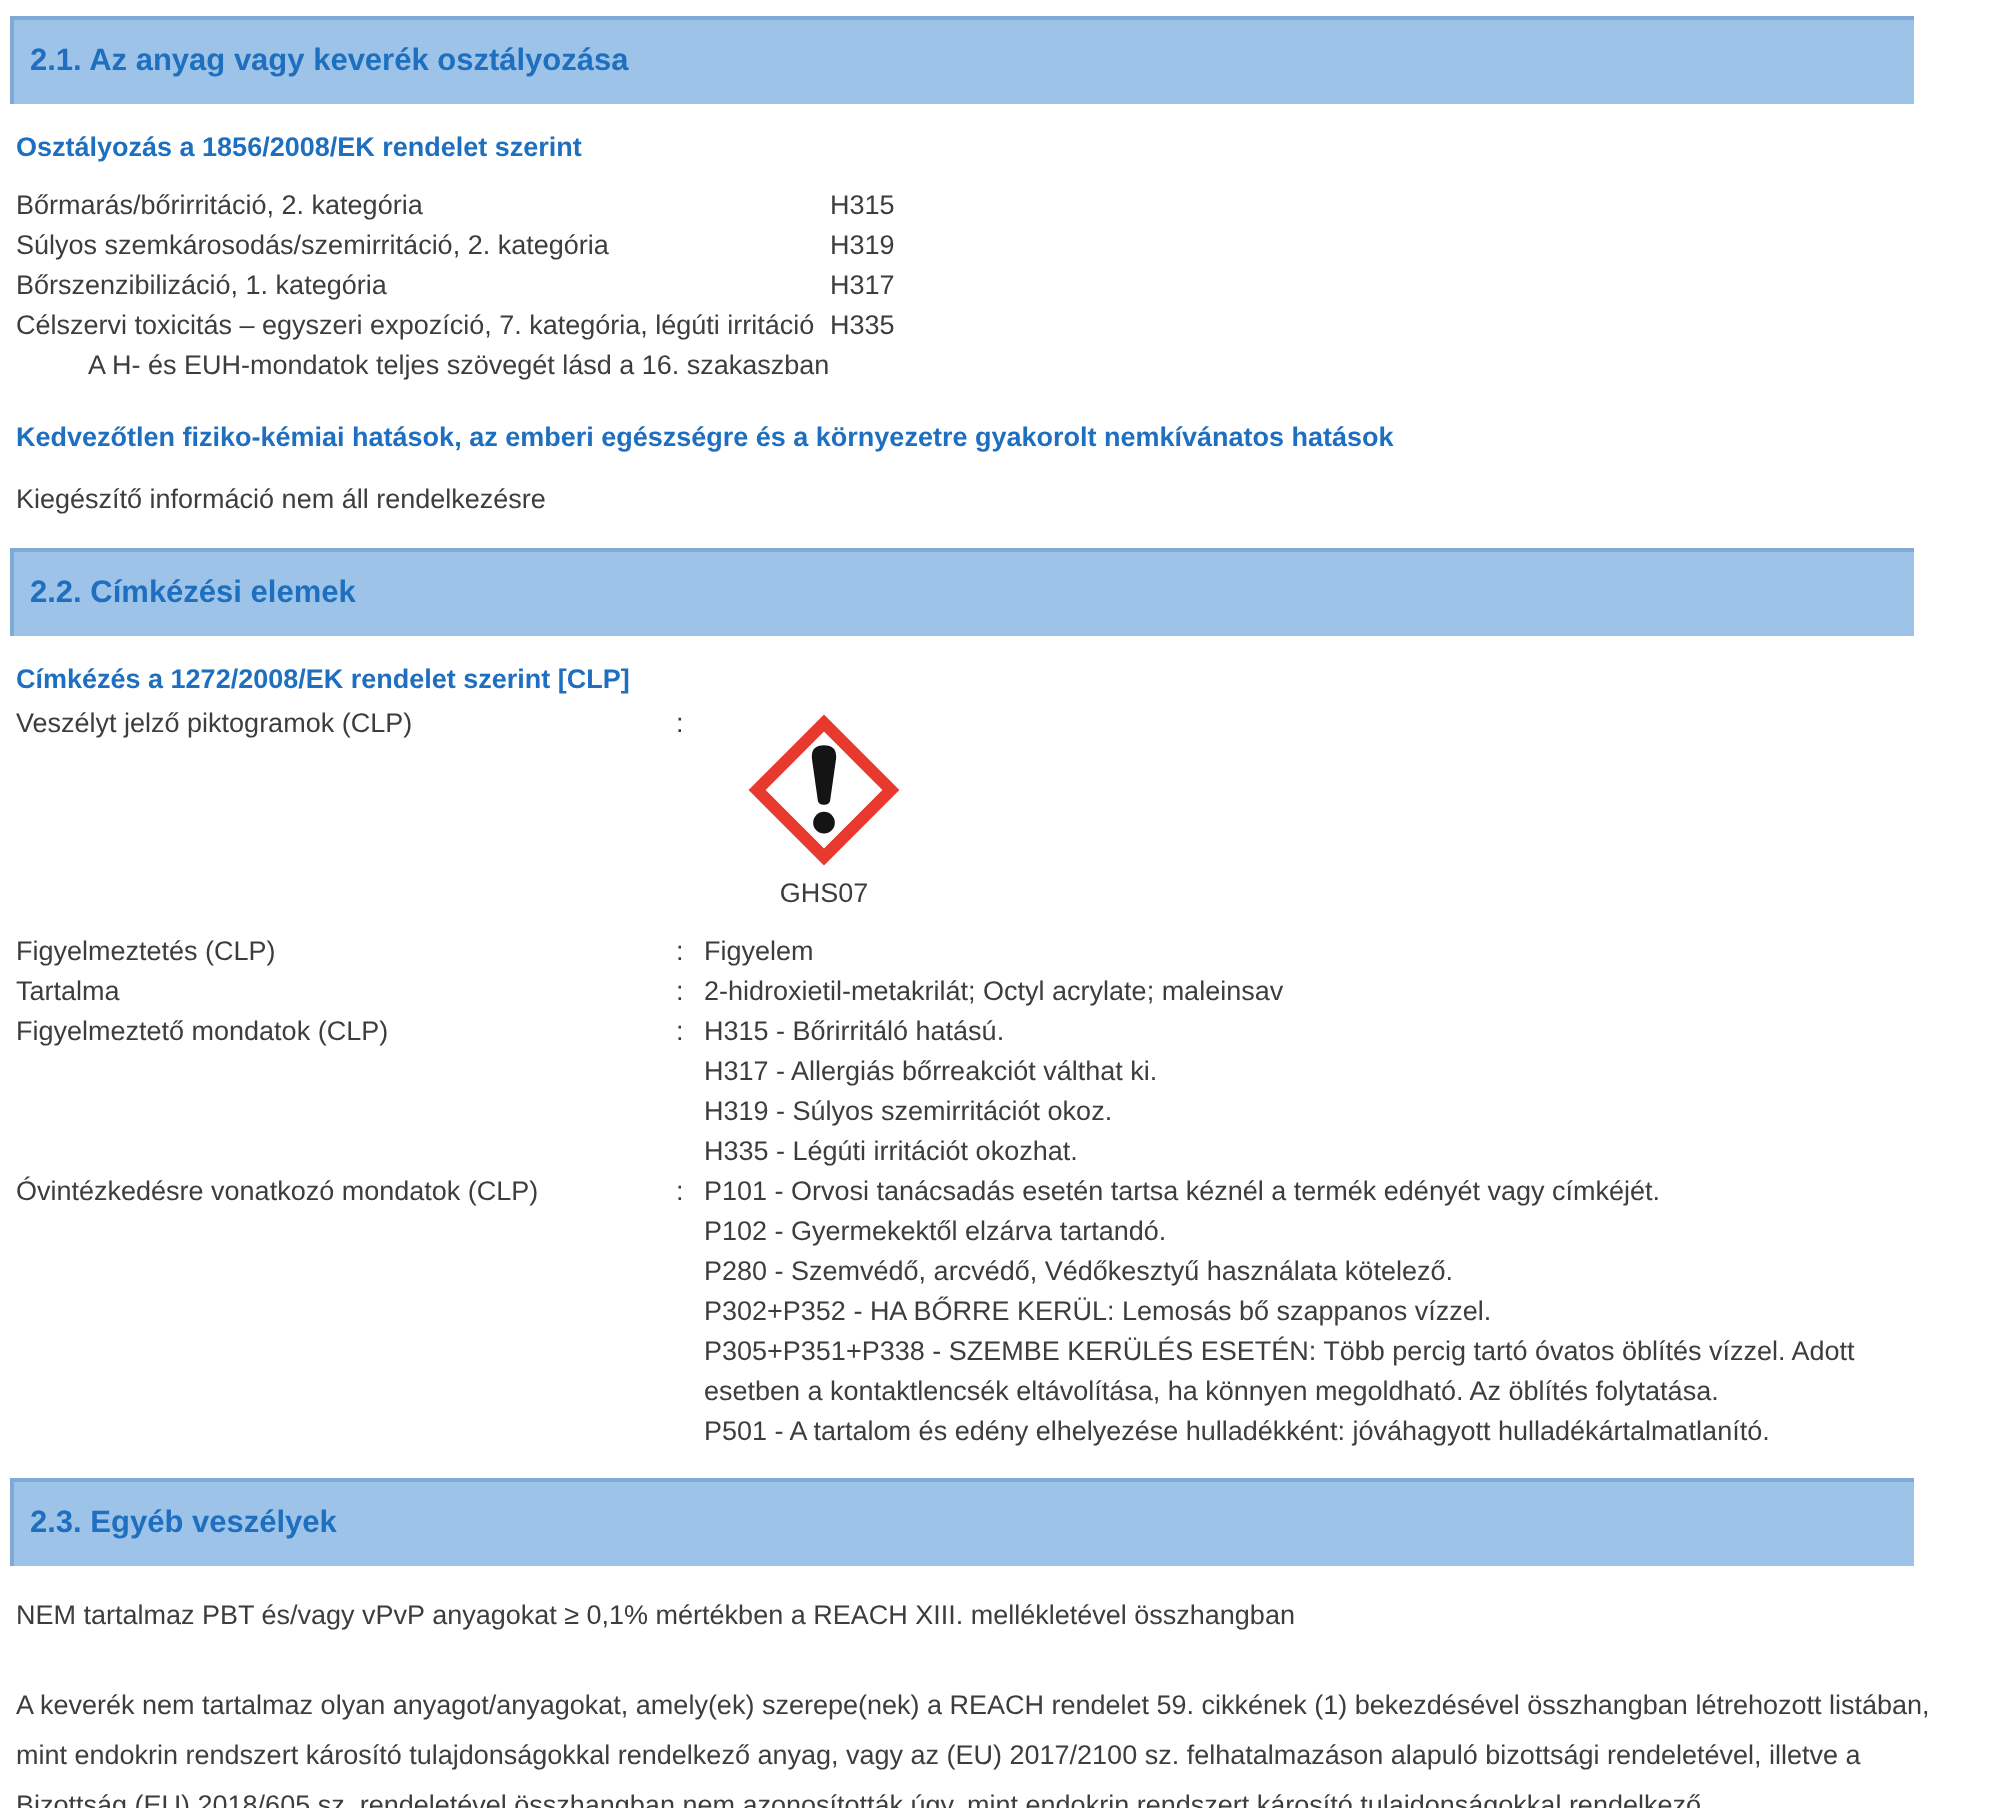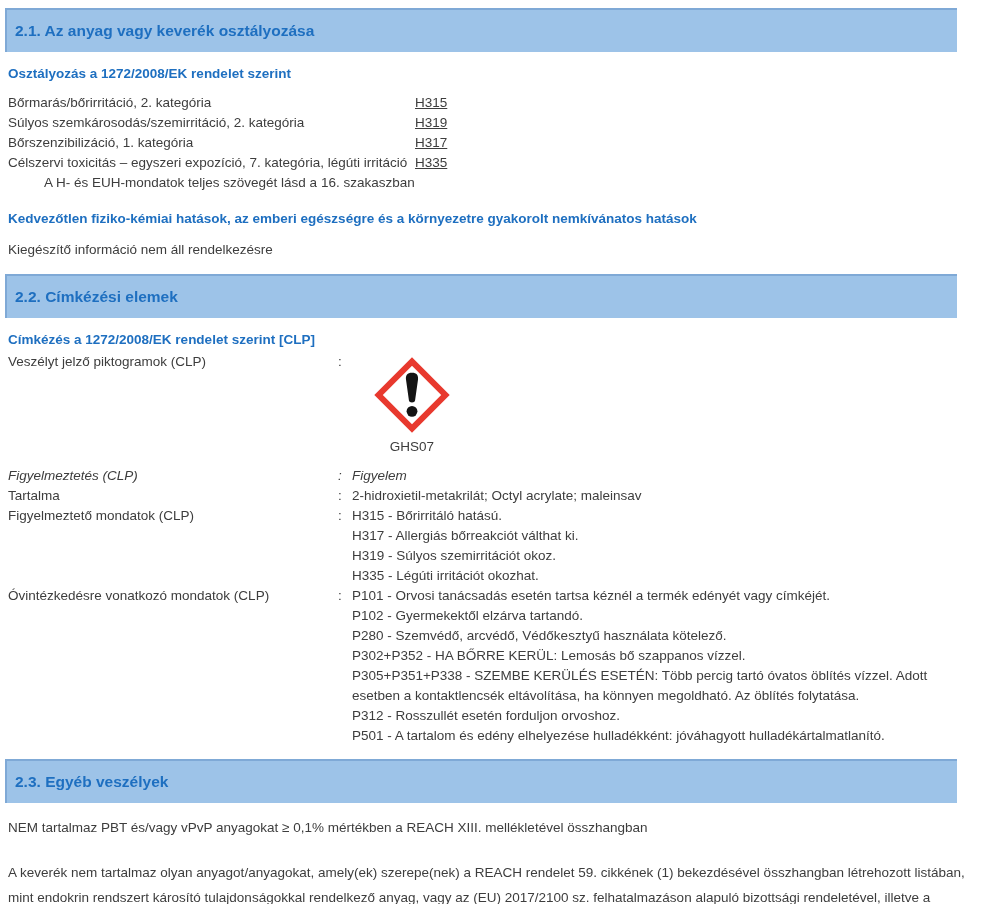--- a/index.html
+++ b/index.html
@@ -36,21 +36,21 @@
     white-space:nowrap;
   }
   .content{padding:0 43px 0 8px;}
   .subhead{
     color:var(--heading_blue,#1e6fc0);
     font-weight:bold;line-height:17px;
   }
   .cls-table{margin-top:11px;}
   .cls-row{display:flex;line-height:20px;}
   .cls-label{width:407px;flex:none;}
-  .cls-code{flex:none;text-decoration:underline;}
+  .cls-code{flex:none;}
   .note-line{line-height:20px;}
   .plain-line{line-height:20px;}
   .lbl-rows{margin-top:7px;}
   .lrow{display:flex;align-items:flex-start;line-height:20px;}
   .lrow .label{width:330px;flex:none;}
   .lrow .colon{width:14px;flex:none;text-align:left;}
   .lrow .value{width:600px;flex:none;}
   .picto-block{margin-left:14px;width:92px;text-align:center;padding-bottom:4px;}
   .picto-block svg{display:block;margin:0 auto;}
   .picto-caption{line-height:16px;margin-top:1px;}
@@ -59,33 +59,33 @@
   #s23-pbt{margin-top:15px;line-height:20px;}
   #s23-para{margin-top:22px;width:958px;}
   #bar-21{margin-top:8px;}
   #sub-21{margin-top:13px;}
   #note-21{margin-top:0;margin-left:36px;}
   #sub-21b{margin-top:17px;}
   #info-21{margin-top:13px;}
   #bar-22{margin-top:14px;}
   #sub-22{margin-top:13px;}
   #rows-22{margin-top:4px;}
-  #row-signal{margin-top:7px;font-style:italic;}
+  #row-signal{margin-top:7px;}
   #bar-23{margin-top:13px;}
 </style>
 </head>
 <body>
 
 <div>
 
   <div class="bar" id="bar-21">
     <span class="bar-title">2.1. Az anyag vagy keverék osztályozása</span>
   </div>
   <div class="content">
-    <div class="subhead" id="sub-21">Osztályozás a 1272/2008/EK rendelet szerint</div>
+    <div class="subhead" id="sub-21">Osztályozás a 1856/2008/EK rendelet szerint</div>
 
     <div class="cls-table">
       <div class="cls-row">
         <div class="cls-label">Bőrmarás/bőrirritáció, 2. kategória</div>
         <div class="cls-code">H315</div>
       </div>
       <div class="cls-row">
         <div class="cls-label">Súlyos szemkárosodás/szemirritáció, 2. kategória</div>
         <div class="cls-code">H319</div>
       </div>
@@ -154,21 +154,20 @@
 
       <div class="lrow">
         <div class="label">Óvintézkedésre vonatkozó mondatok (CLP)</div>
         <div class="colon">:</div>
         <div class="value stmt-lines">
           <div>P101 - Orvosi tanácsadás esetén tartsa kéznél a termék edényét vagy címkéjét.</div>
           <div>P102 - Gyermekektől elzárva tartandó.</div>
           <div>P280 - Szemvédő, arcvédő, Védőkesztyű használata kötelező.</div>
           <div>P302+P352 - HA BŐRRE KERÜL: Lemosás bő szappanos vízzel.</div>
           <div>P305+P351+P338 - SZEMBE KERÜLÉS ESETÉN: Több percig tartó óvatos öblítés vízzel. Adott esetben a kontaktlencsék eltávolítása, ha könnyen megoldható. Az öblítés folytatása.</div>
-          <div>P312 - Rosszullét esetén forduljon orvoshoz.</div>
           <div>P501 - A tartalom és edény elhelyezése hulladékként: jóváhagyott hulladékártalmatlanító.</div>
         </div>
       </div>
 
     </div>
   </div>
 
   <div class="bar" id="bar-23">
     <span class="bar-title">2.3. Egyéb veszélyek</span>
   </div>

